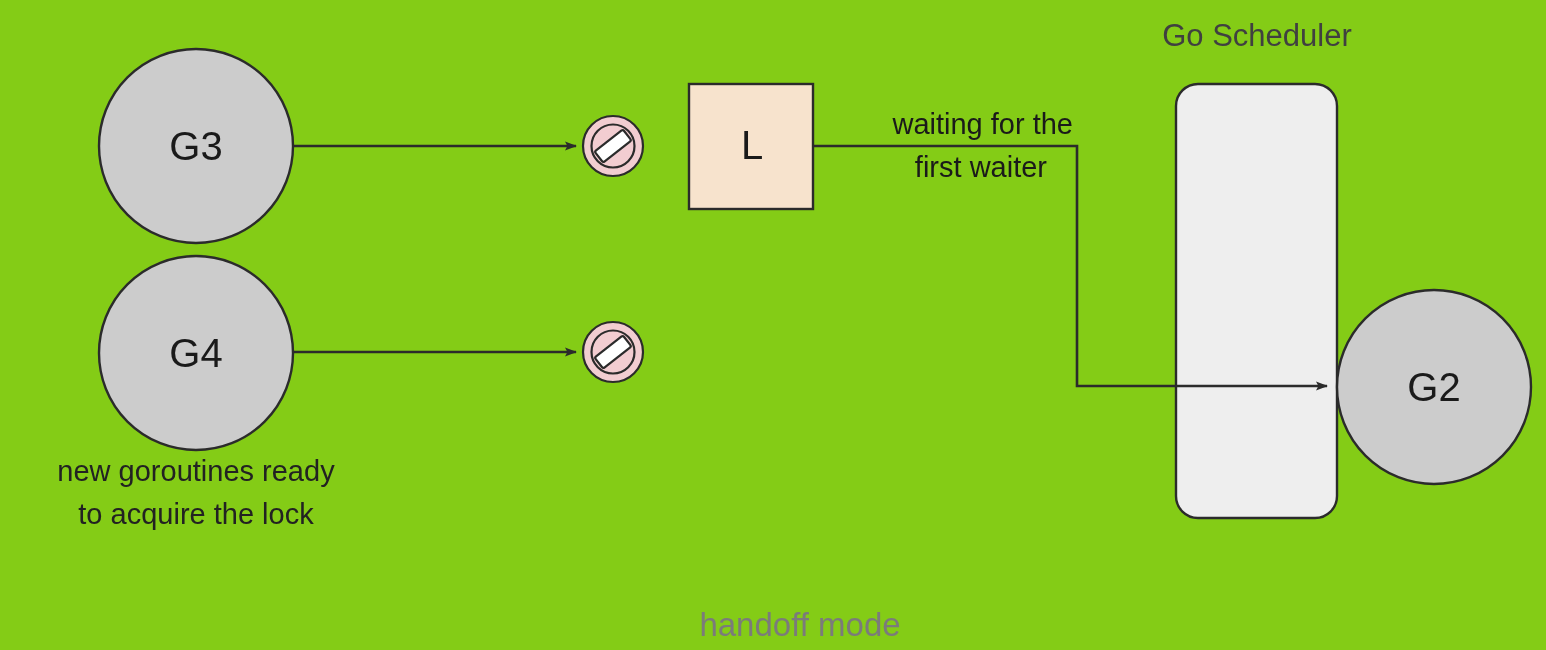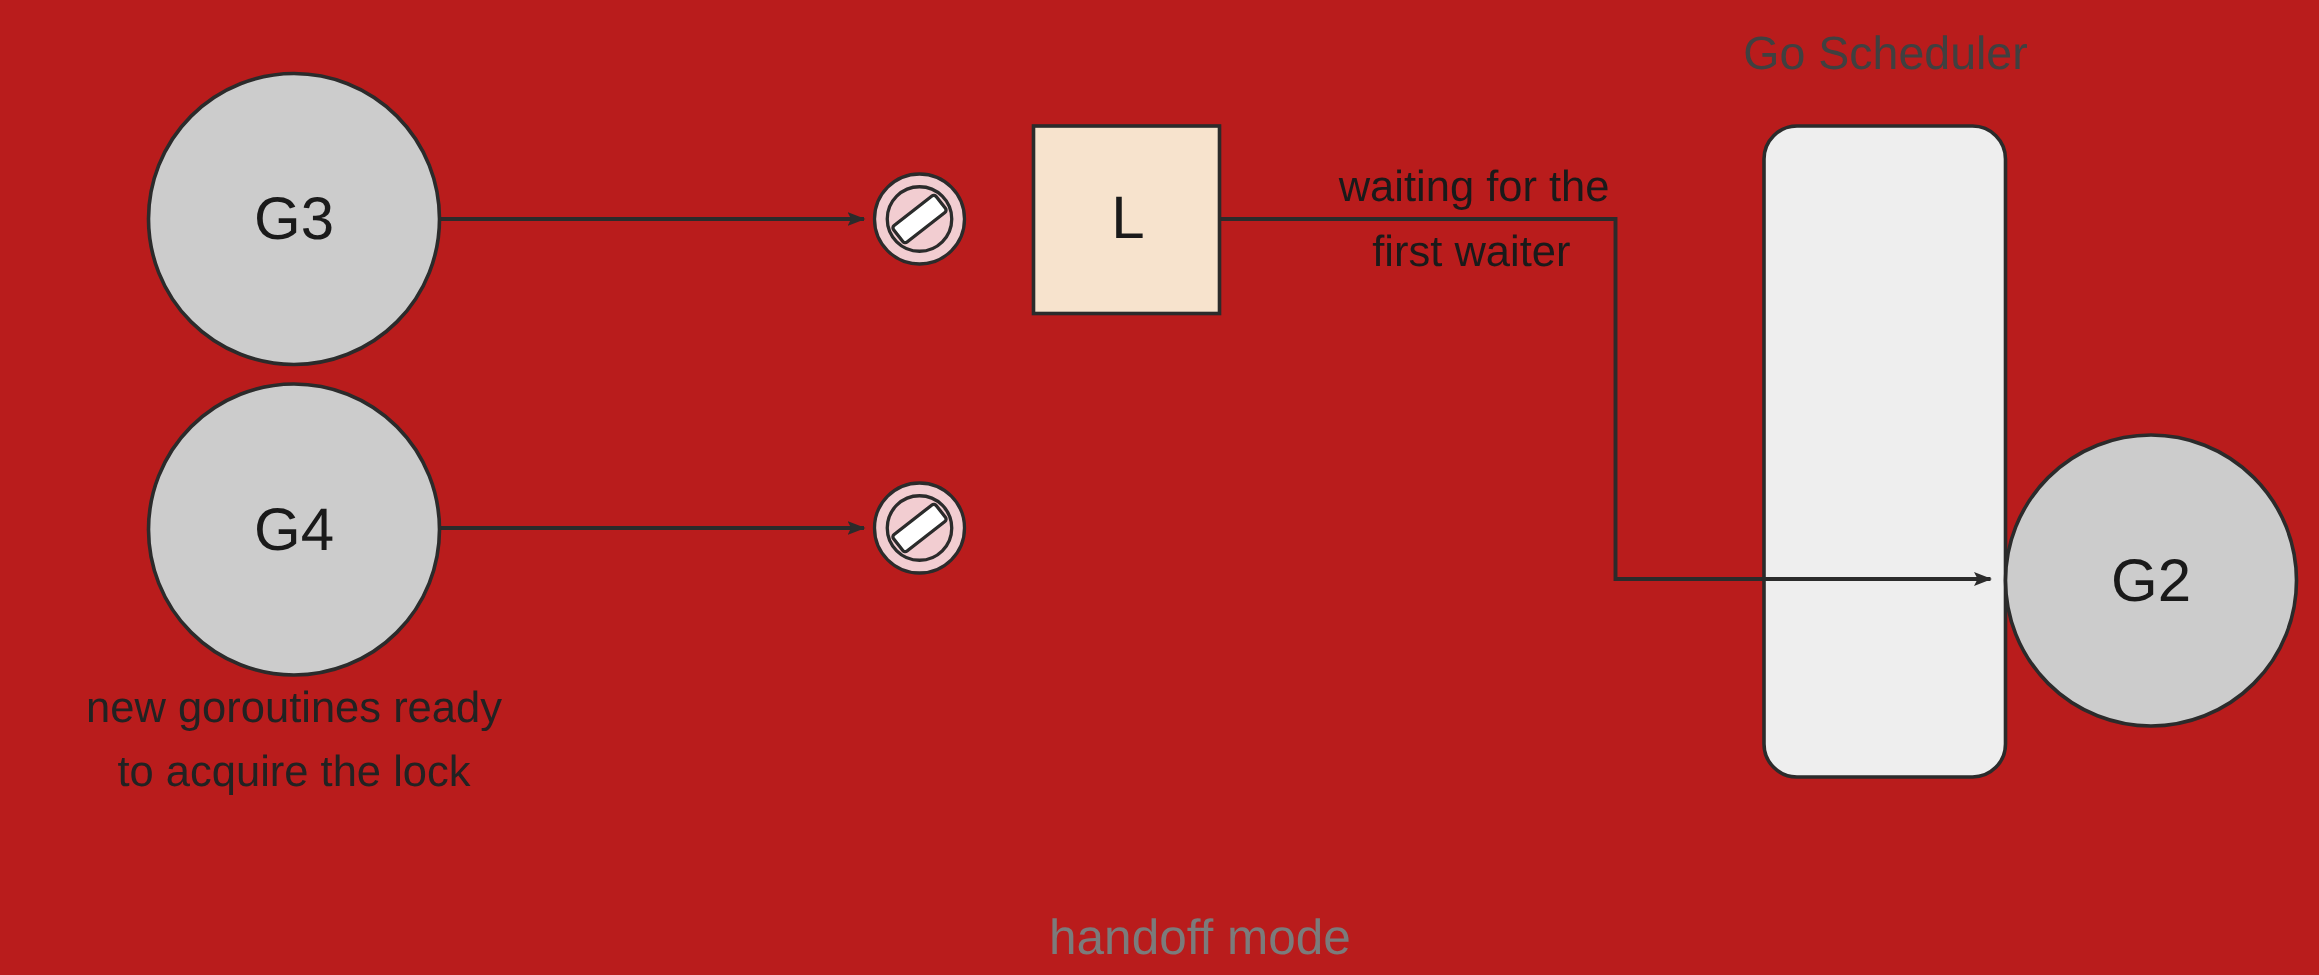--- a/index.html
+++ b/index.html
@@ -8,21 +8,21 @@
     padding: 0;
     background: #ffffff;
   }
   body {
     font-family: "Liberation Sans", sans-serif;
   }
   #canvas {
     position: relative;
     width: 1546px;
     height: 650px;
-    background: #b91c1c;
+    background: #84cc16;
     overflow: hidden;
   }
   #diagram-svg {
     position: absolute;
     left: 0;
     top: 0;
     width: 1546px;
     height: 650px;
   }
   .node-label {

